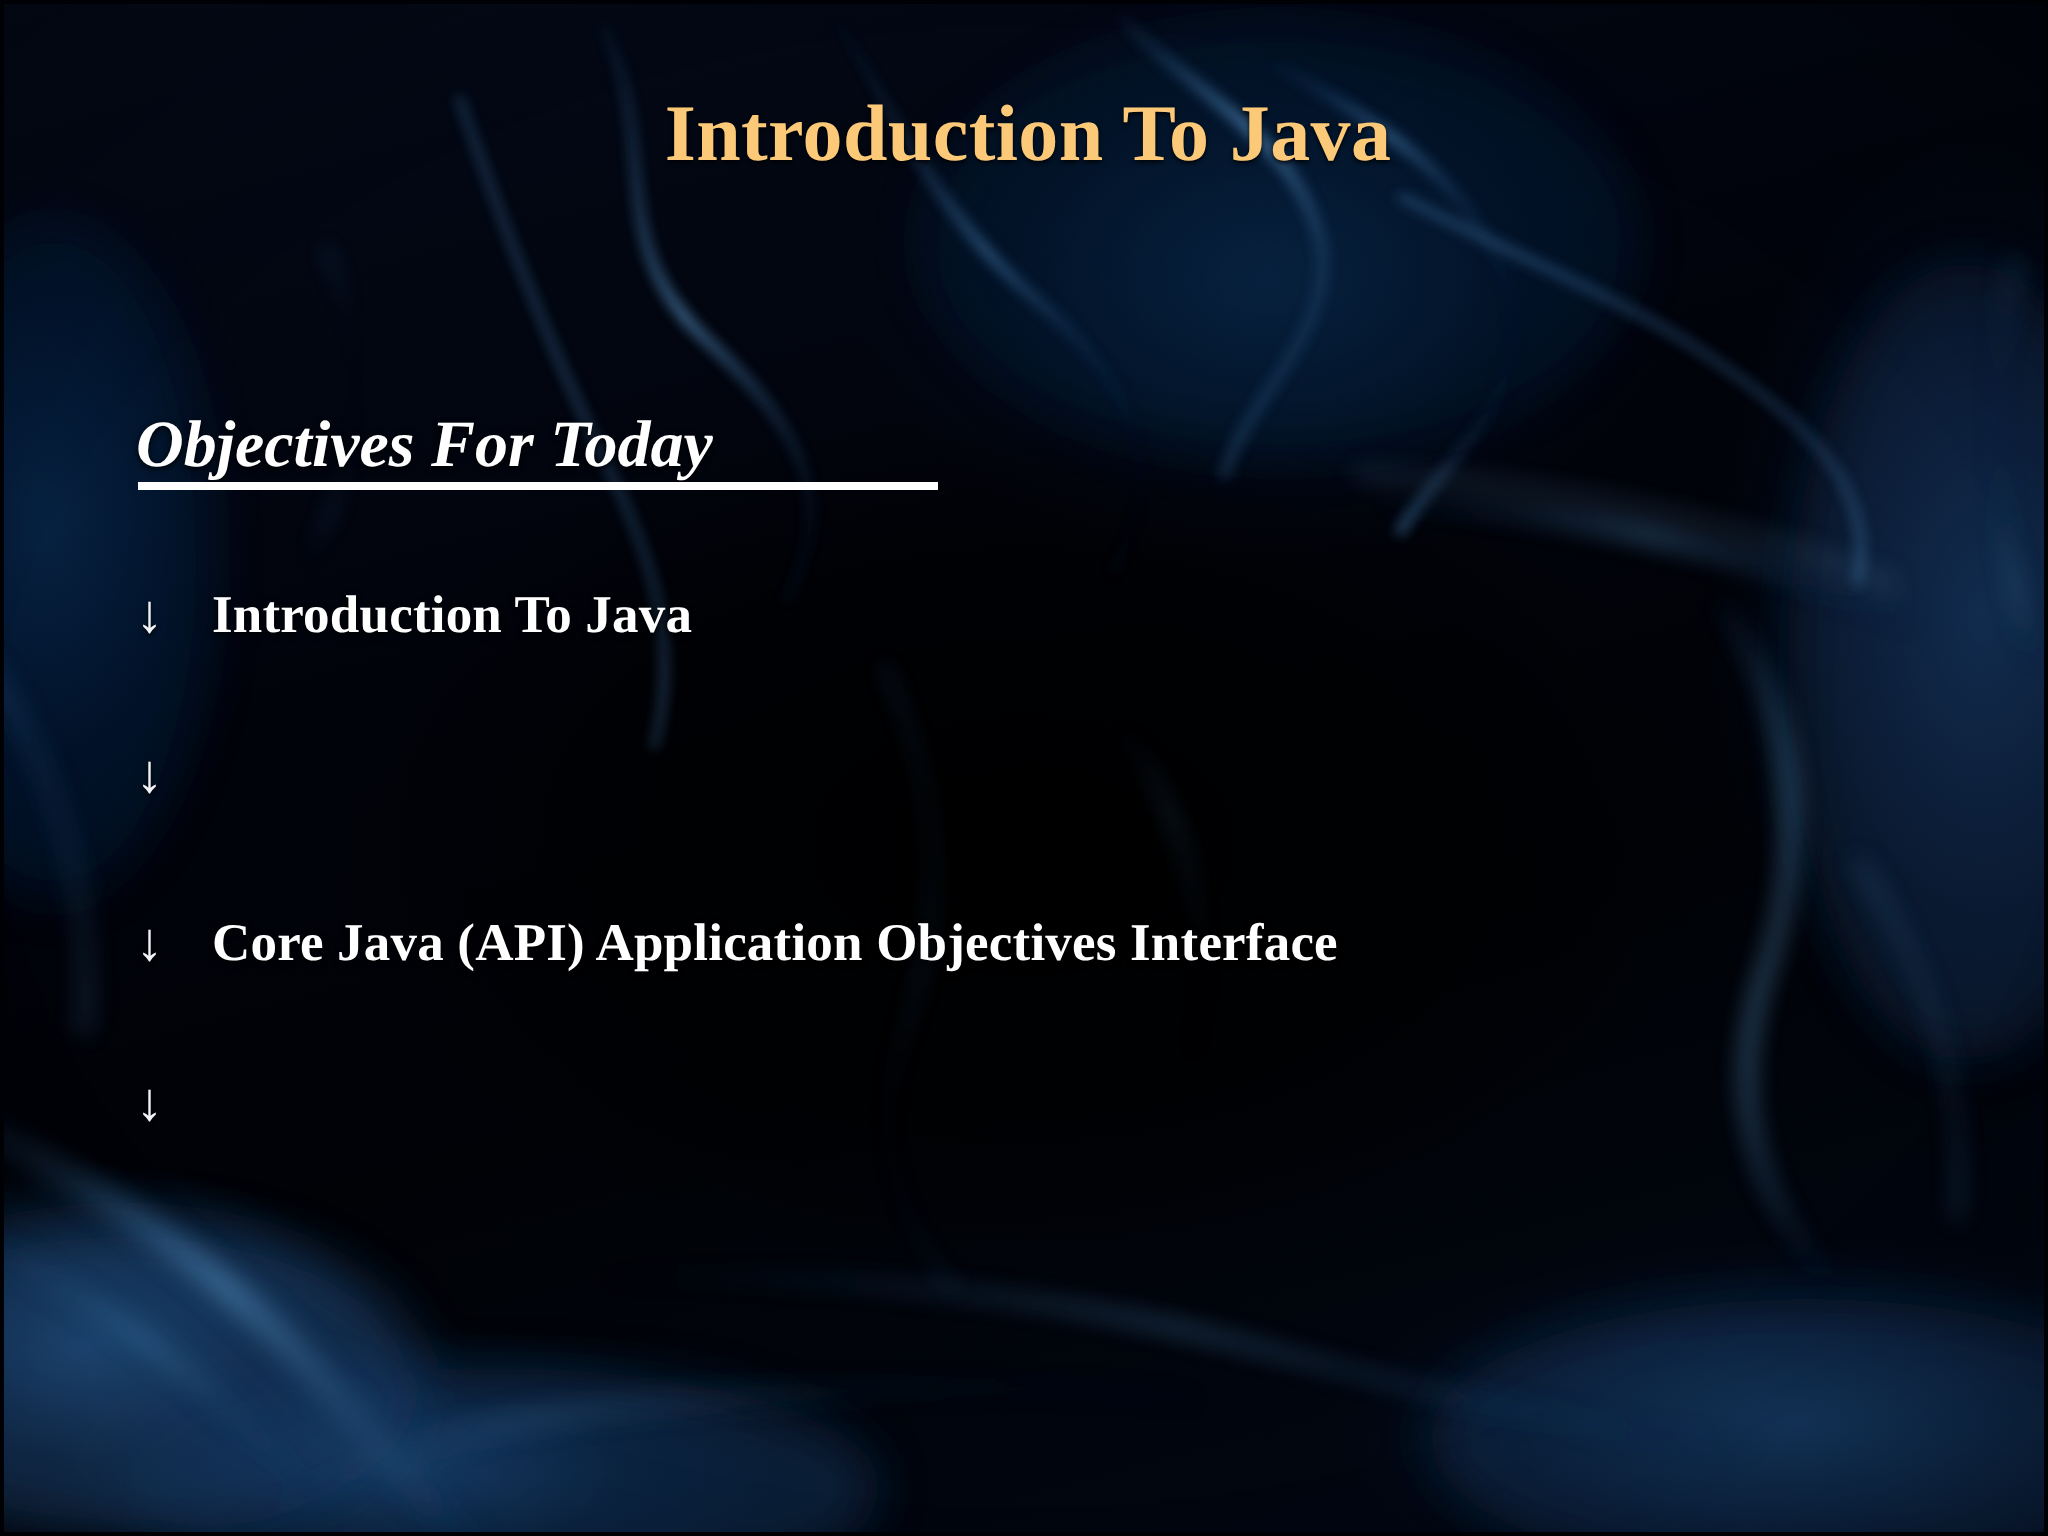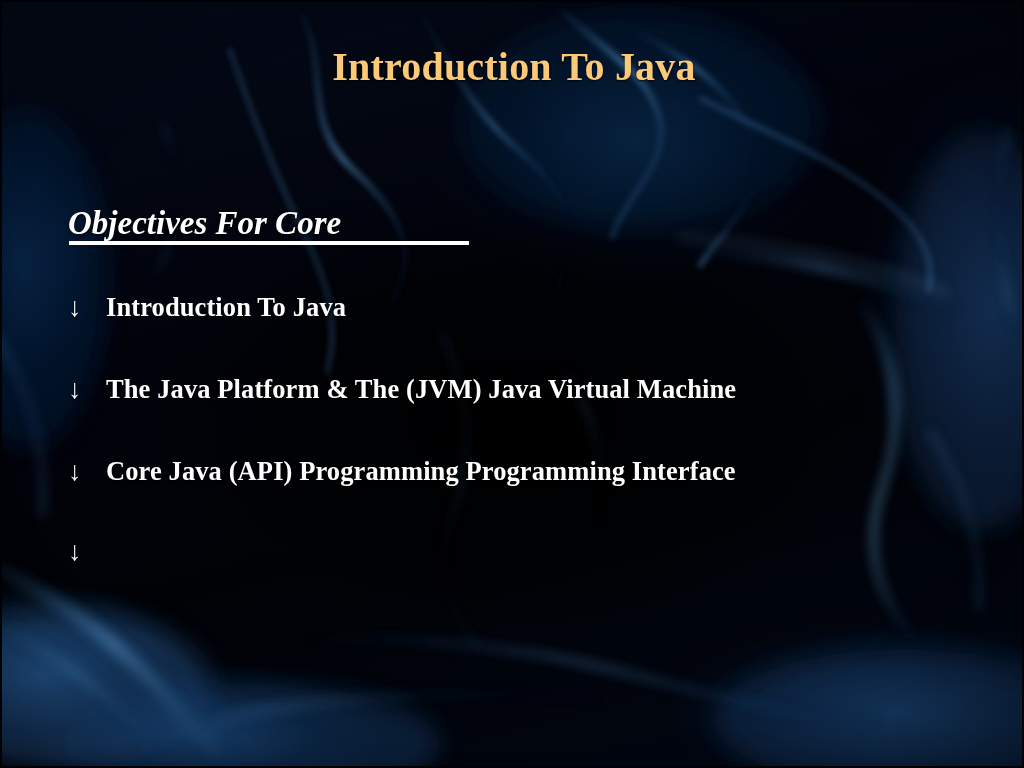--- a/index.html
+++ b/index.html
@@ -203,39 +203,38 @@
       <path d="M 160 120 C 186 176, 180 232, 150 282" stroke="url(#wisp2)" stroke-width="4"></path>
     </g>
   </svg>
 
   <div id="vignette"></div>
 
   <div id="content">
 
     <div id="title">Introduction To Java</div>
 
-    <div id="objectives-heading">Objectives For Core</div>
+    <div id="objectives-heading">Objectives For Today</div>
 
     <div id="objectives-underline"></div>
 
     <ul id="bullet-list">
 
       <li class="bullet-row">
         <span class="bullet-arrow">↓</span>
         <span class="bullet-text">Introduction To Java</span>
       </li>
 
       <li class="bullet-row">
         <span class="bullet-arrow">↓</span>
-        <span class="bullet-text">The Java Platform &amp; The (JVM) Java Virtual Machine</span>
-      </li>
-
-      <li class="bullet-row">
-        <span class="bullet-arrow">↓</span>
-        <span class="bullet-text">Core Java (API) Programming Programming Interface</span>
+      </li>
+
+      <li class="bullet-row">
+        <span class="bullet-arrow">↓</span>
+        <span class="bullet-text">Core Java (API) Application Objectives Interface</span>
       </li>
 
       <li class="bullet-row">
         <span class="bullet-arrow">↓</span>
       </li>
 
     </ul>
 
   </div>
 </div>

